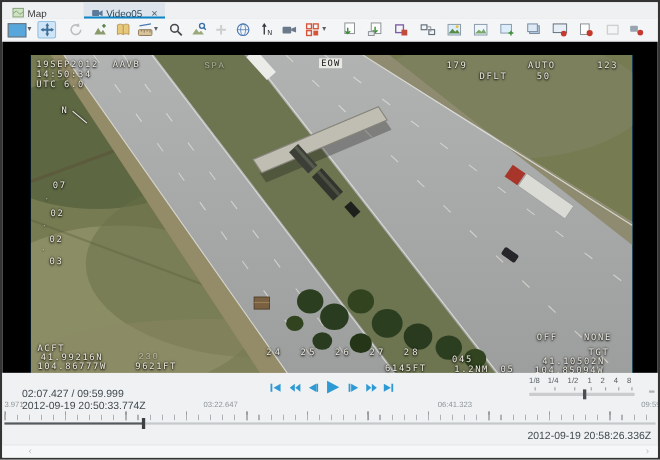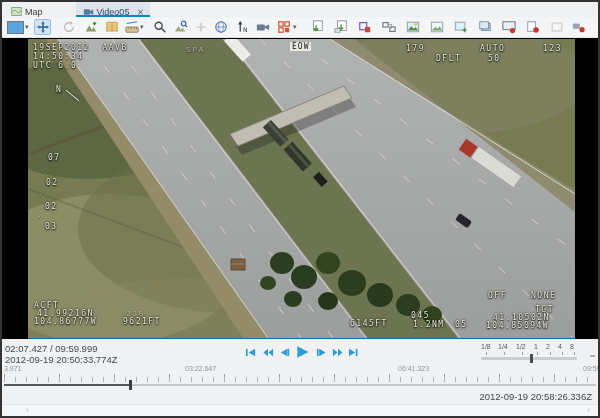--- a/index.html
+++ b/index.html
@@ -15,33 +15,33 @@
   .tabicon{width:11px;height:11px;}
   
   #toolbar{position:absolute;left:0;top:15px;right:0;height:20px;background:#f4f5f6;border-bottom:1px solid #e1e3e5;}
   .tb{position:absolute;top:2px;width:17px;height:16px;display:flex;align-items:center;justify-content:center;}
   .tb svg{width:14px;height:14px;}
   .tb.active{background:#cfe4f6;border:1px solid #92bfe2;border-radius:2px;box-sizing:border-box;}
   .swatch{position:absolute;left:5px;top:4px;width:15px;height:11px;background:#57a7dc;border:1px solid #70767c;}
   .caret{position:absolute;top:6px;font-size:7px;color:#5a5f64;line-height:8px;}
   
   #videoarea{position:absolute;left:0;top:36px;width:596px;height:301px;background:#000;}
-  #videoimg{position:absolute;left:26px;top:1px;width:547px;height:316px;overflow:hidden;background:#0369a1;}
+  #videoimg{position:absolute;left:26px;top:12px;width:547px;height:316px;overflow:hidden;background:#0369a1;}
   #videoimg svg.scene{position:absolute;left:0;top:0;}
   .hud{position:absolute;left:0;top:0;right:0;bottom:0;}
   .hud span{position:absolute;font-family:"DejaVu Sans Mono",monospace;font-size:8px;letter-spacing:1.5px;
             color:#edebdf;text-shadow:0 1px 2px #000,0 0 2px #000;white-space:pre;}
   .hud .dim{opacity:.5;font-family:Liberation Mono, monospace;}
   .hud .hudbox{background:#e9e9e3;color:#141414;text-shadow:none;padding:0 2px;letter-spacing:1px;}
   .hud .tape{letter-spacing:3px;}
   .northline{position:absolute;left:36px;top:56px;width:17px;height:1px;background:#eee;
              transform:rotate(40deg);box-shadow:0 0 2px #000;}
   
   #controls{position:absolute;left:0;top:337px;right:0;height:77px;background:#eff1f2;font-size:9.5px;color:#40484f;}
-  #controls .tstat{position:absolute;left:3px;white-space:nowrap;}
+  #controls .tstat{position:absolute;left:18px;white-space:nowrap;margin-top:10px;}
   .pb{position:absolute;cursor:pointer;}
   .pb svg{display:block;}
   .ruler{position:absolute;left:2px;top:35px;width:592px;height:8px;
     background-image:repeating-linear-gradient(90deg,#b0b3b5 0 1px,transparent 1px 11px),
                      repeating-linear-gradient(90deg,#9a9da0 0 1px,transparent 1px 55px);
     background-size:100% 5px,100% 8px;background-position:0 3px,0 0;background-repeat:no-repeat,no-repeat;}
   .rlabel{position:absolute;top:26px;font-size:7px;color:#8e959b;white-space:nowrap;}
   .seektrack{position:absolute;left:2px;top:45px;width:592px;height:3px;}
   .seekprog{position:absolute;left:0;top:0;width:126px;height:2px;background:#54595d;}
   .seekrest{position:absolute;left:128px;top:0;width:464px;height:2px;background:#c6c9cb;}
@@ -334,20 +334,21 @@
         <span style="left:18px;top:139px">02</span>
         <span class="dim" style="left:10px;top:151px">·</span>
         <span style="left:17px;top:163px">02</span>
         <span class="dim" style="left:9px;top:173px">·</span>
         <span style="left:17px;top:183px">03</span>
         <span style="left:6px;top:262px">ACFT</span>
         <span style="left:9px;top:270px">41.99216N</span>
         <span style="left:6px;top:278px">104.86777W</span>
         <span class="dim" style="left:98px;top:270px">230</span>
         <span style="left:95px;top:278px">9621FT</span>
+        <span class="tape" style="left:214px;top:266px">24  25  26  27  28</span>
         <span style="left:322px;top:280px">6145FT</span>
         <span style="left:383px;top:272px">045</span>
         <span style="left:385px;top:281px">1.2NM</span>
         <span style="left:427px;top:281px">05</span>
         <span style="left:460px;top:252px">OFF</span>
         <span style="left:503px;top:252px">NONE</span>
         <span style="left:507px;top:266px">TGT</span>
         <span style="left:465px;top:274px">41.10502N</span>
         <span style="left:458px;top:282px">104.85094W</span>
       </div>

